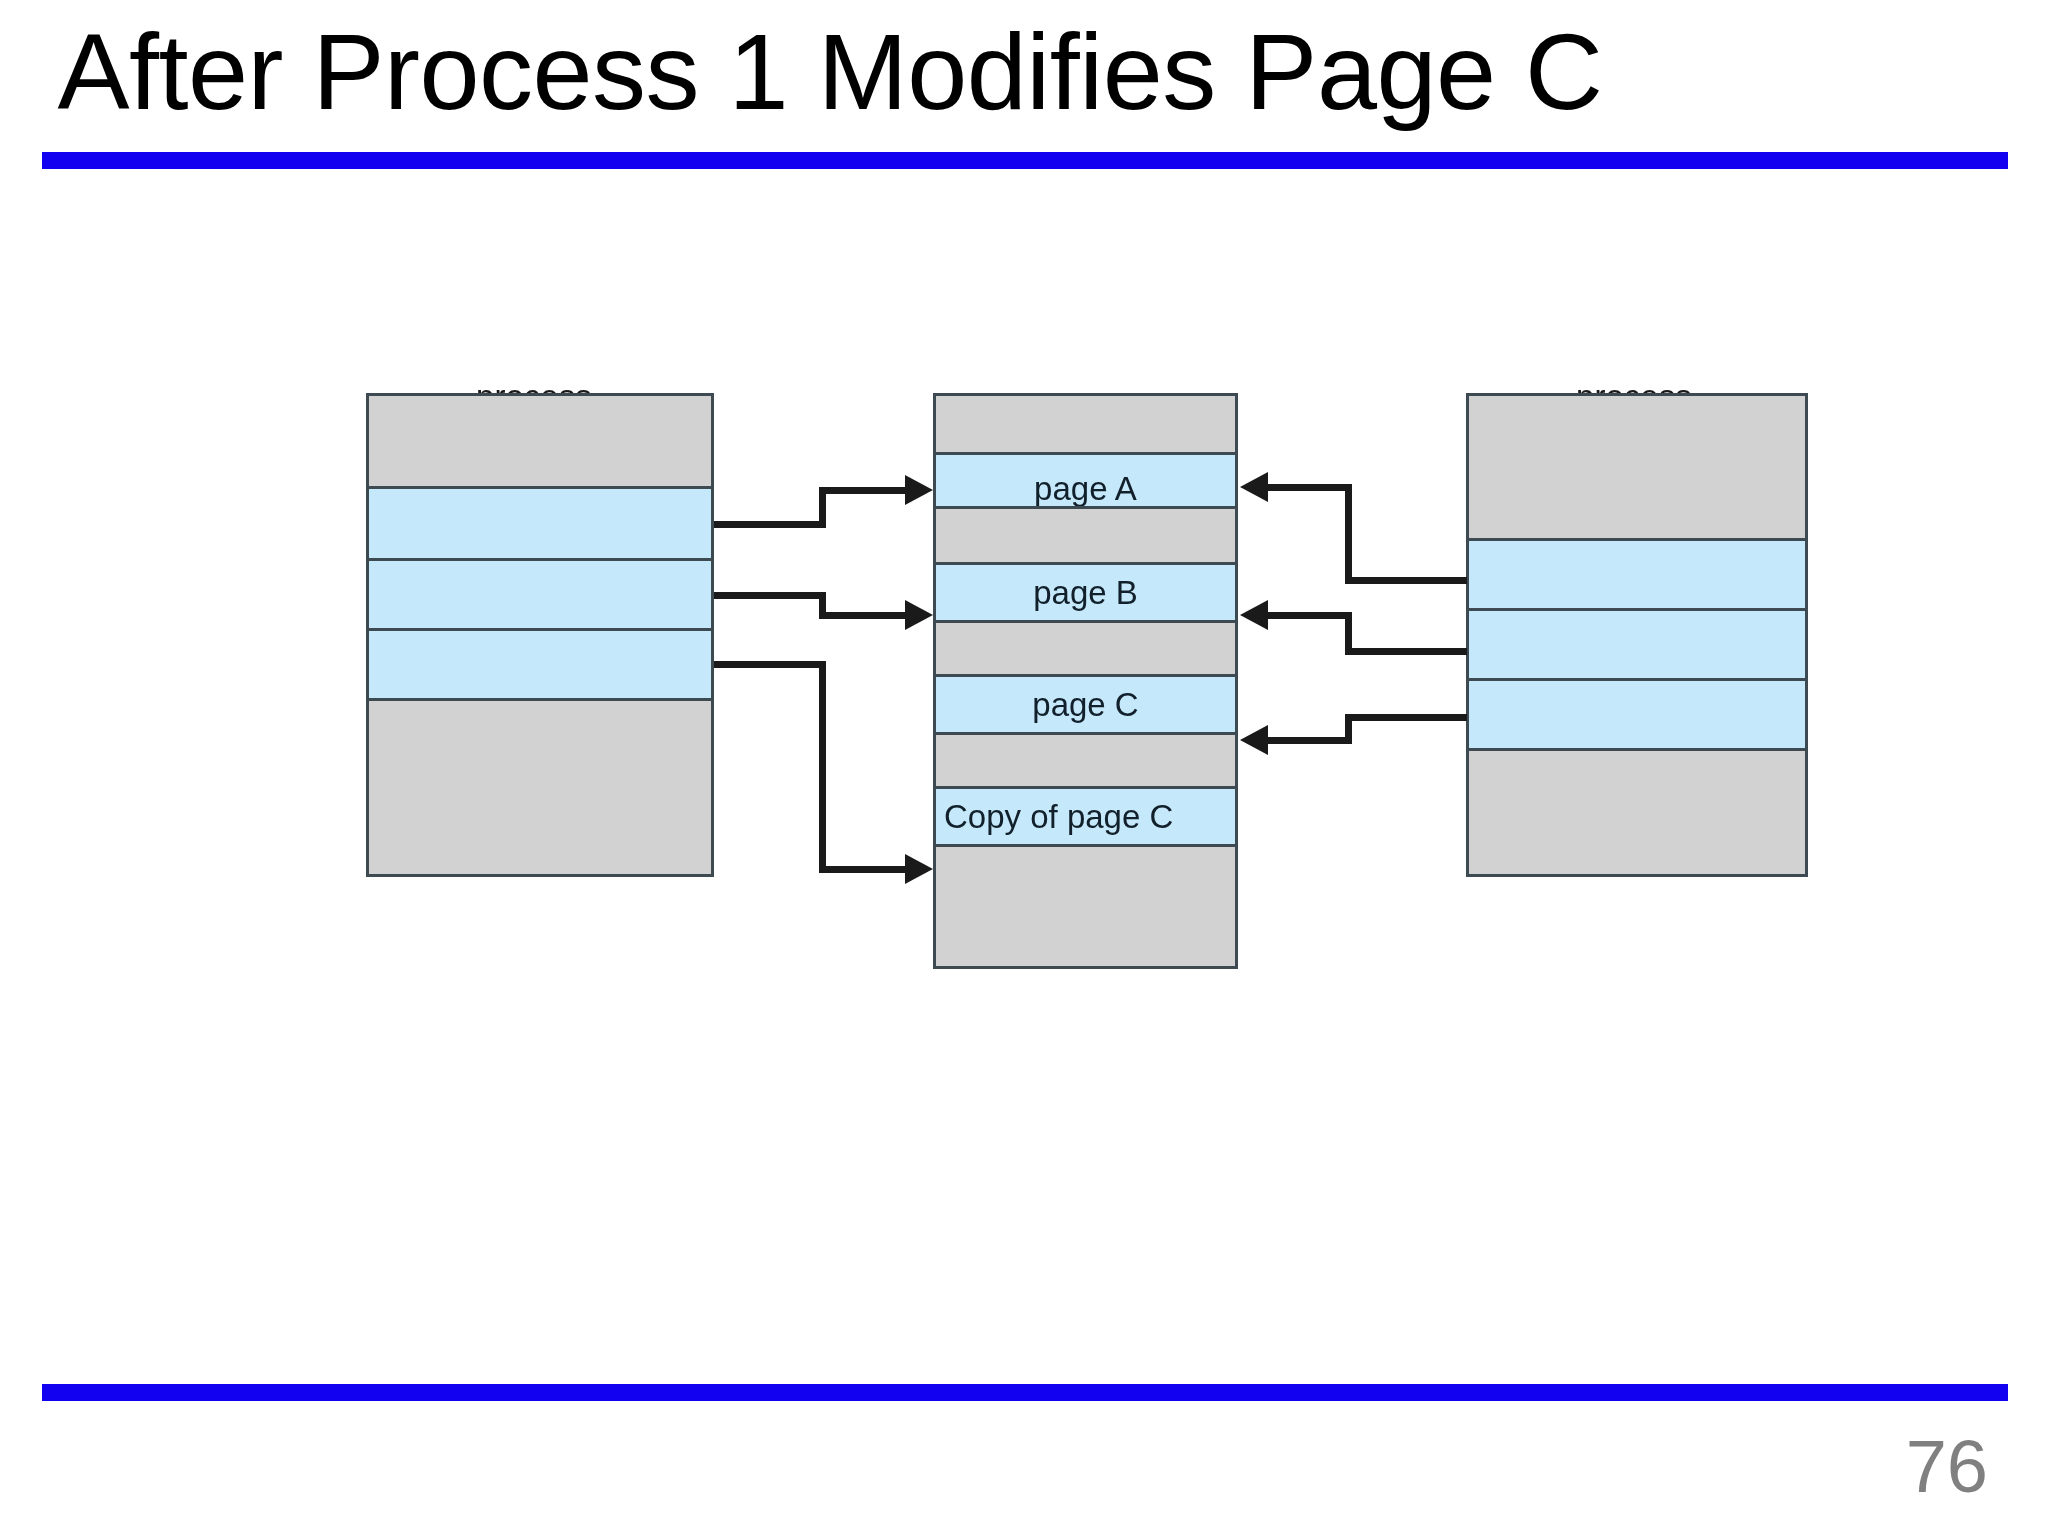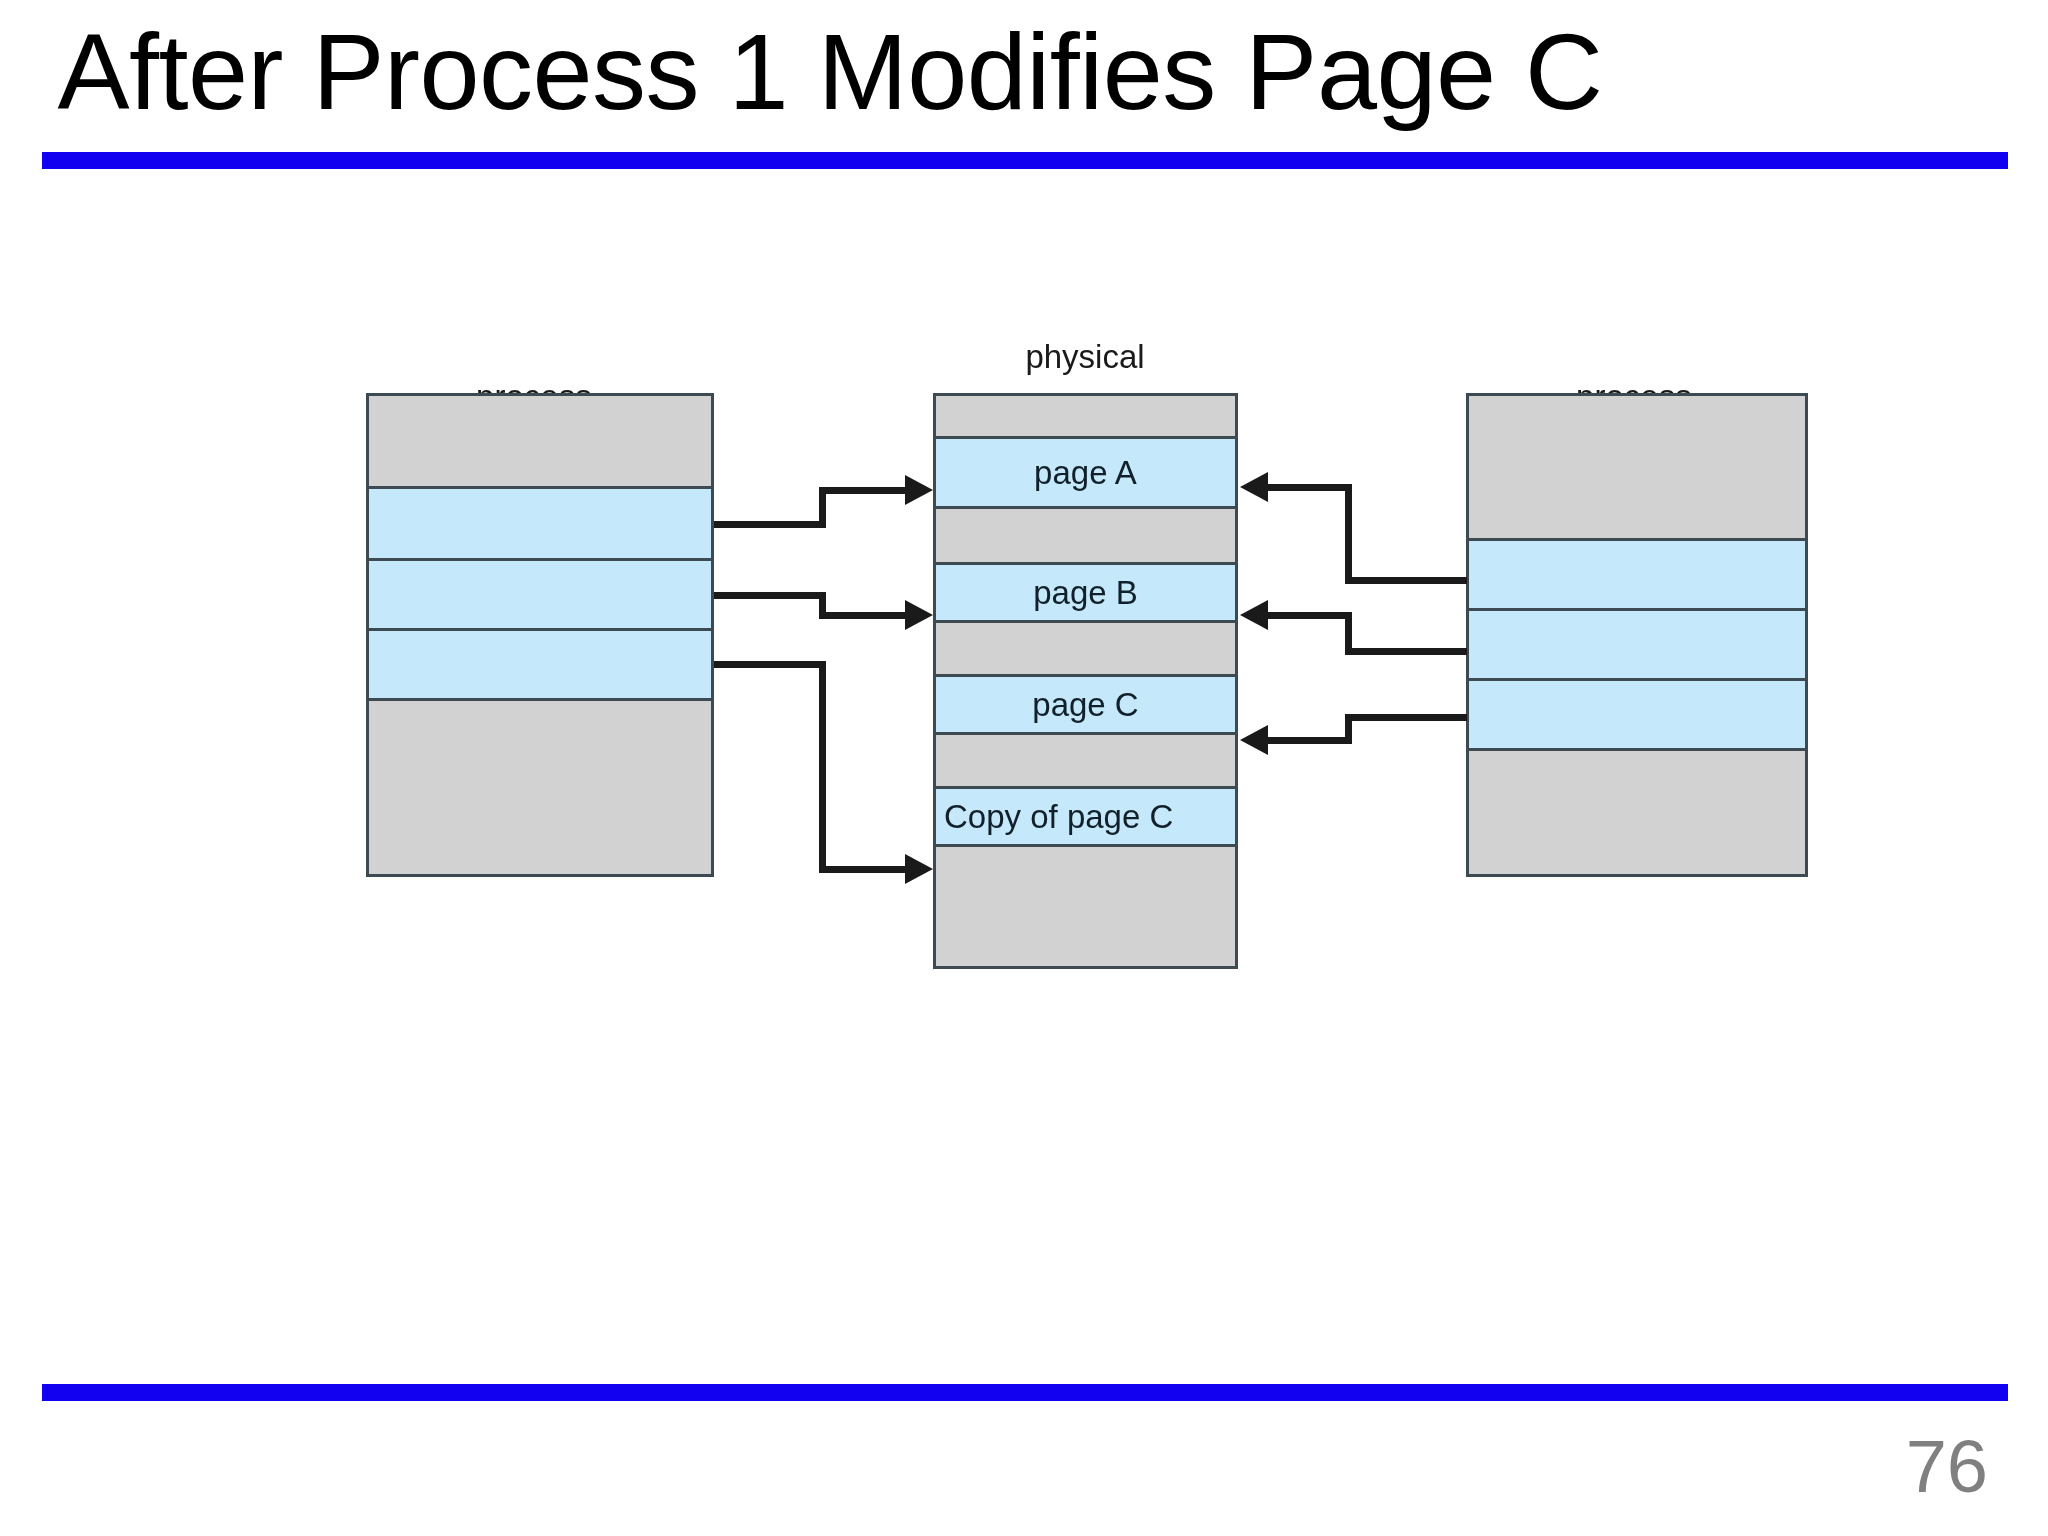--- a/index.html
+++ b/index.html
@@ -134,40 +134,36 @@
   <div id="slide-title">After Process 1 Modifies Page C</div>
 
   <div class="rule" id="rule-top"></div>
 
   <div id="diagram">
 
     <div class="col-label" style="left:360px; top:340px; width:360px;">
       <span>process</span><sub>1</sub>
     </div>
 
-    <div class="col-label" style="left:935px; top:300px; width:300px;">
-      <span>physical</span><br>
-      <span>memory</span>
-    </div>
 
     <div class="col-label" style="left:1460px; top:340px; width:360px;">
       <span>process</span><sub>2</sub>
     </div>
 
     <div class="memcol" style="left:366px; top:393px; width:348px; height:484px;">
       <div class="cell gray" style="top:0px;   height:90px;"></div>
       <div class="cell blue sep" style="top:90px;  height:72px;"></div>
       <div class="cell blue sep" style="top:162px; height:70px;"></div>
       <div class="cell blue sep" style="top:232px; height:70px;"></div>
       <div class="cell gray sep" style="top:302px; height:176px;"></div>
     </div>
 
     <div class="memcol" style="left:933px; top:393px; width:305px; height:576px;">
       <div class="cell gray" style="top:0px;   height:52px;"></div>
-      <div class="cell blue sep center" style="top:40px;  height:70px;">
+      <div class="cell blue sep center" style="top:56px;  height:70px;">
         <span>page A</span>
       </div>
       <div class="cell gray sep" style="top:110px; height:56px;"></div>
       <div class="cell blue sep center" style="top:166px; height:58px;">
         <span>page B</span>
       </div>
       <div class="cell gray sep" style="top:224px; height:54px;"></div>
       <div class="cell blue sep center" style="top:278px; height:58px;">
         <span>page C</span>
       </div>

